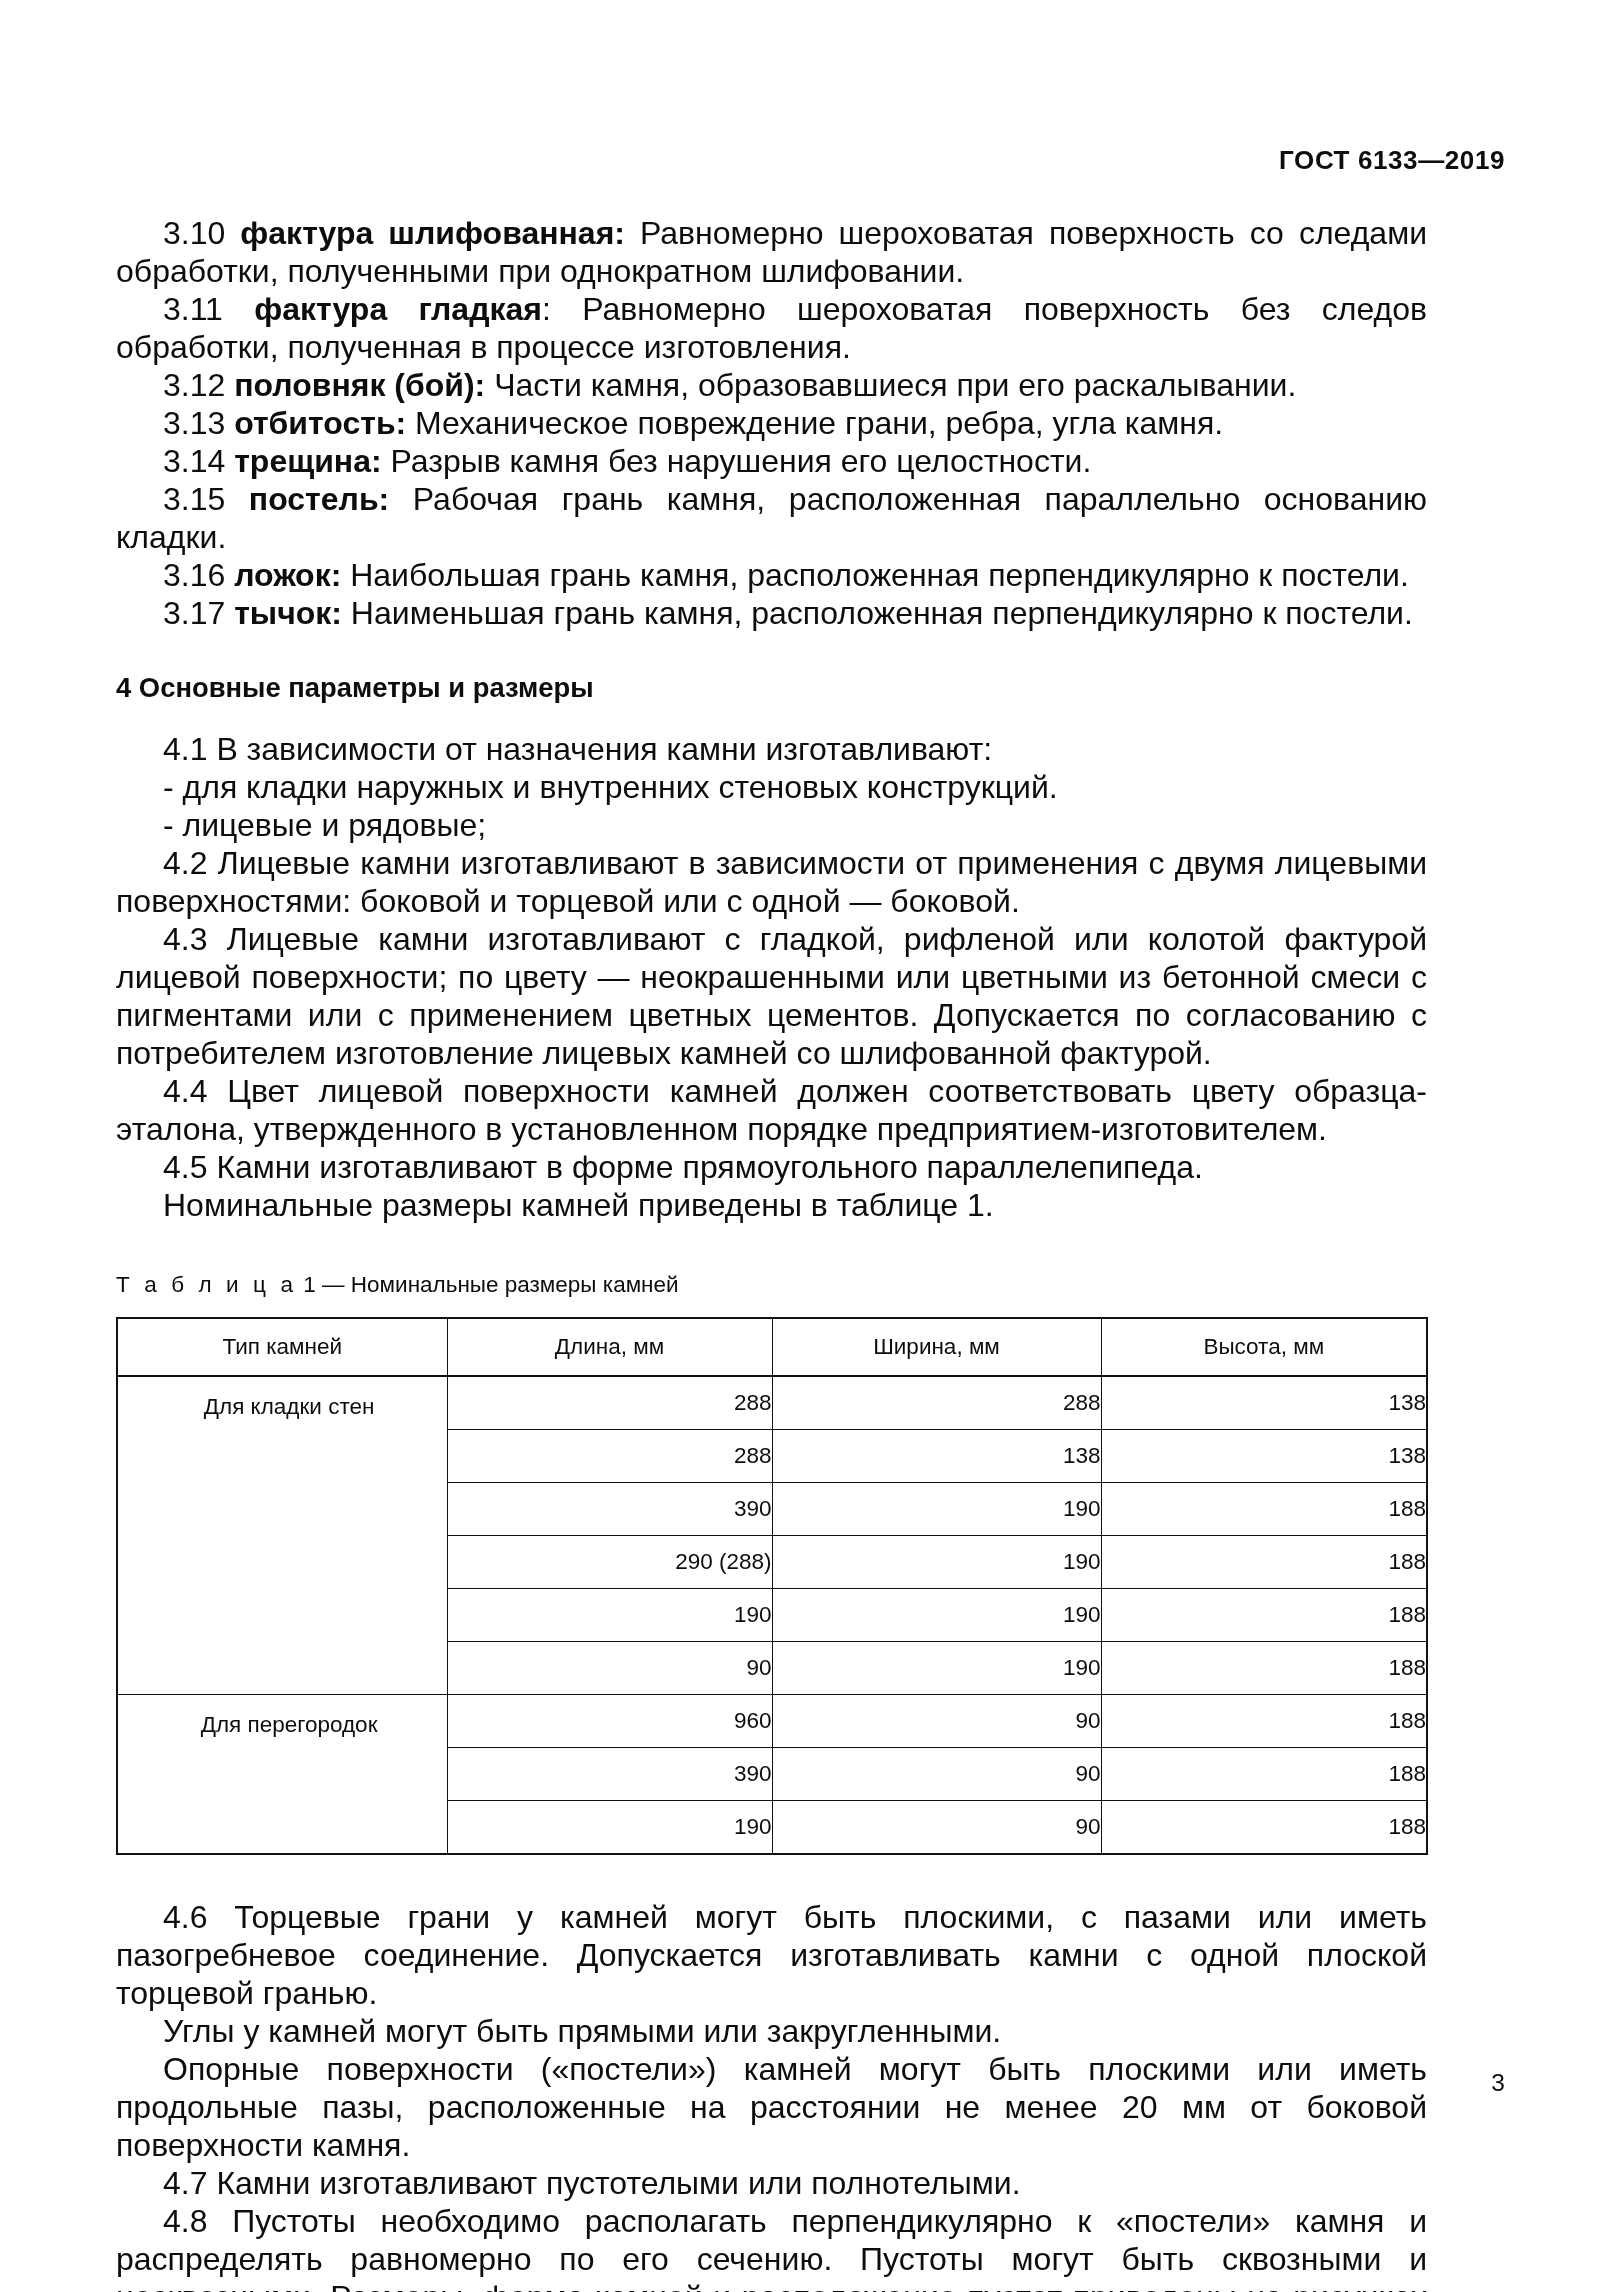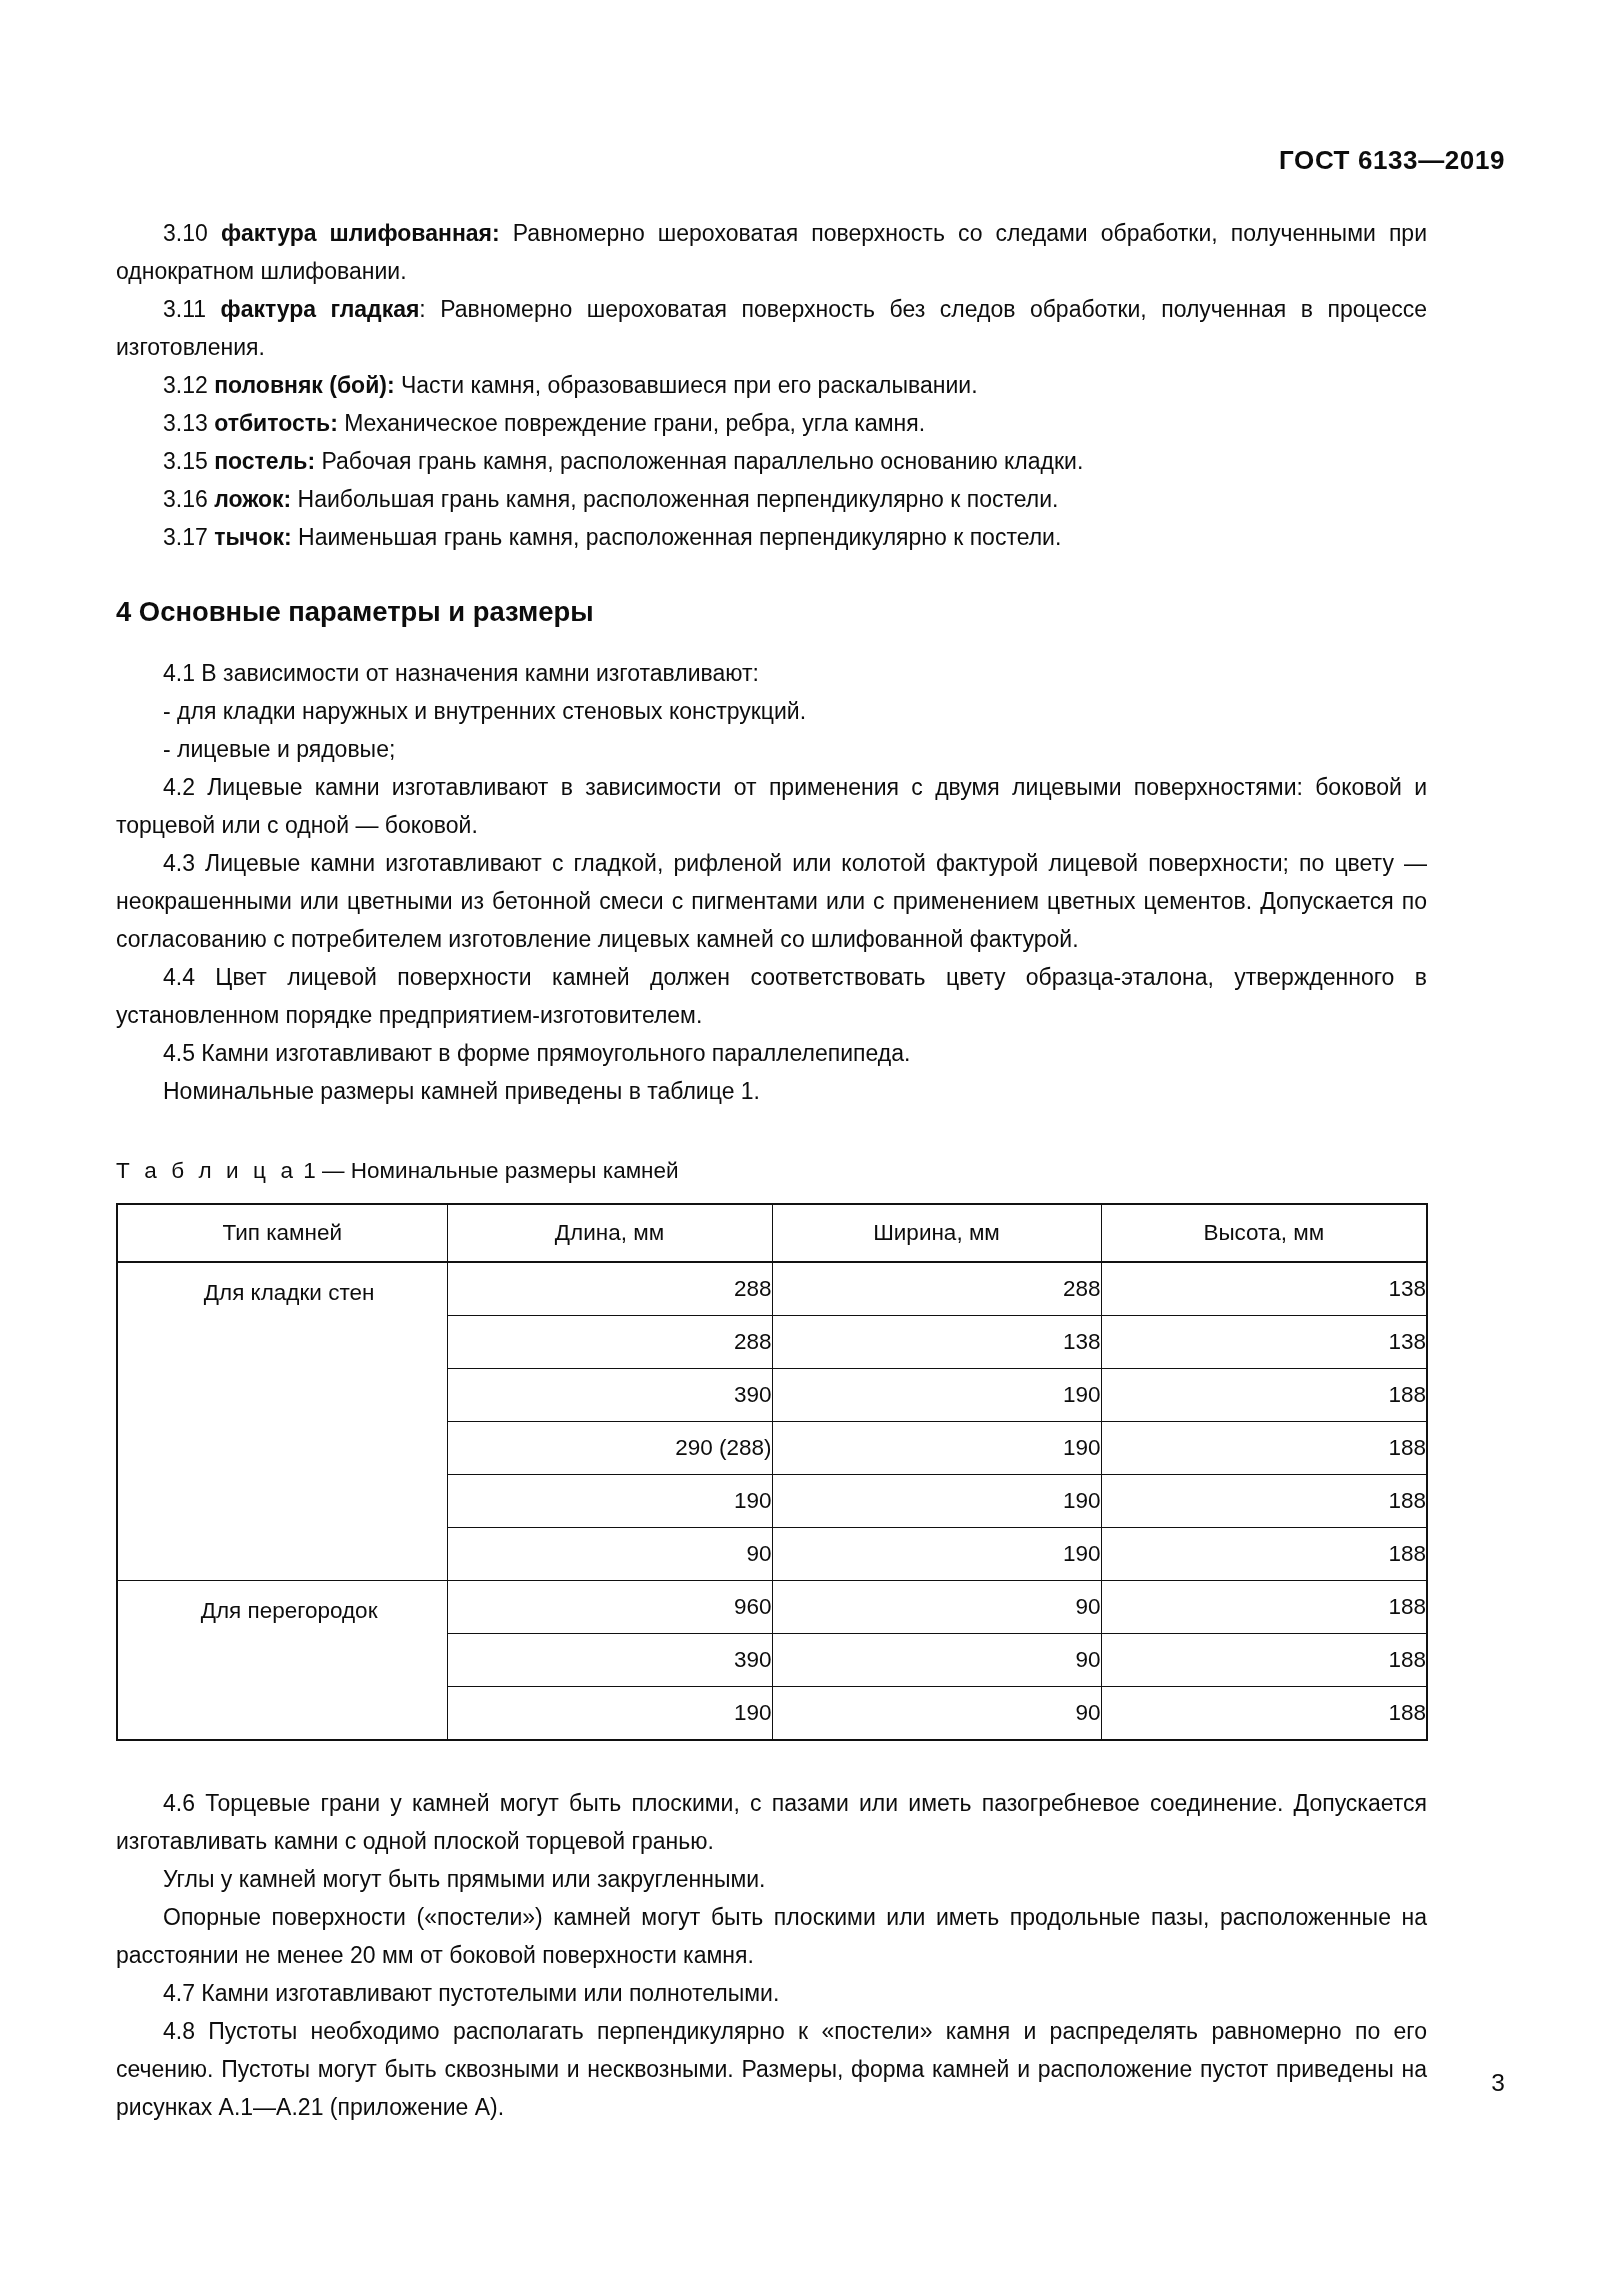--- a/index.html
+++ b/index.html
@@ -36,21 +36,21 @@
   
   .content {
     position: absolute;
     top: 214px;
     left: 116px;
     width: 1311px;
   }
 
   p {
     margin: 0;
-    font-size: 23px;
+    font-size: 32px;
     line-height: 38px;
     text-align: justify;
     text-justify: inter-word;
     hyphens: manual;
   }
   p.indent {
     text-indent: 47px;
   }
   .term {
     font-weight: bold;
@@ -149,20 +149,21 @@
   <div class="content">
 
     <p class="indent"><span>3.10</span> <span class="term">фактура шлифованная:</span><span> Равномерно шероховатая поверхность со следами обработки, полученными при однократном шлифовании.</span></p>
 
     <p class="indent"><span>3.11</span> <span class="term">фактура гладкая</span><span>: Равномерно шероховатая поверхность без следов обработки, полученная в процессе изготовления.</span></p>
 
     <p class="indent"><span>3.12</span> <span class="term">половняк (бой):</span><span> Части камня, образовавшиеся при его раскалывании.</span></p>
 
     <p class="indent"><span>3.13</span> <span class="term">отбитость:</span><span> Механическое повреждение грани, ребра, угла камня.</span></p>
 
+    <p class="indent"><span>3.14</span> <span class="term">трещина:</span><span> Разрыв камня без нарушения его целостности.</span></p>
 
     <p class="indent"><span>3.15</span> <span class="term">постель:</span><span> Рабочая грань камня, расположенная параллельно основанию кладки.</span></p>
 
     <p class="indent"><span>3.16</span> <span class="term">ложок:</span><span> Наибольшая грань камня, расположенная перпендикулярно к постели.</span></p>
 
     <p class="indent"><span>3.17</span> <span class="term">тычок:</span><span> Наименьшая грань камня, расположенная перпендикулярно к постели.</span></p>
 
     <div class="gap-before-heading"></div>
 
     <h2 class="section-heading">4 Основные параметры и размеры</h2>

